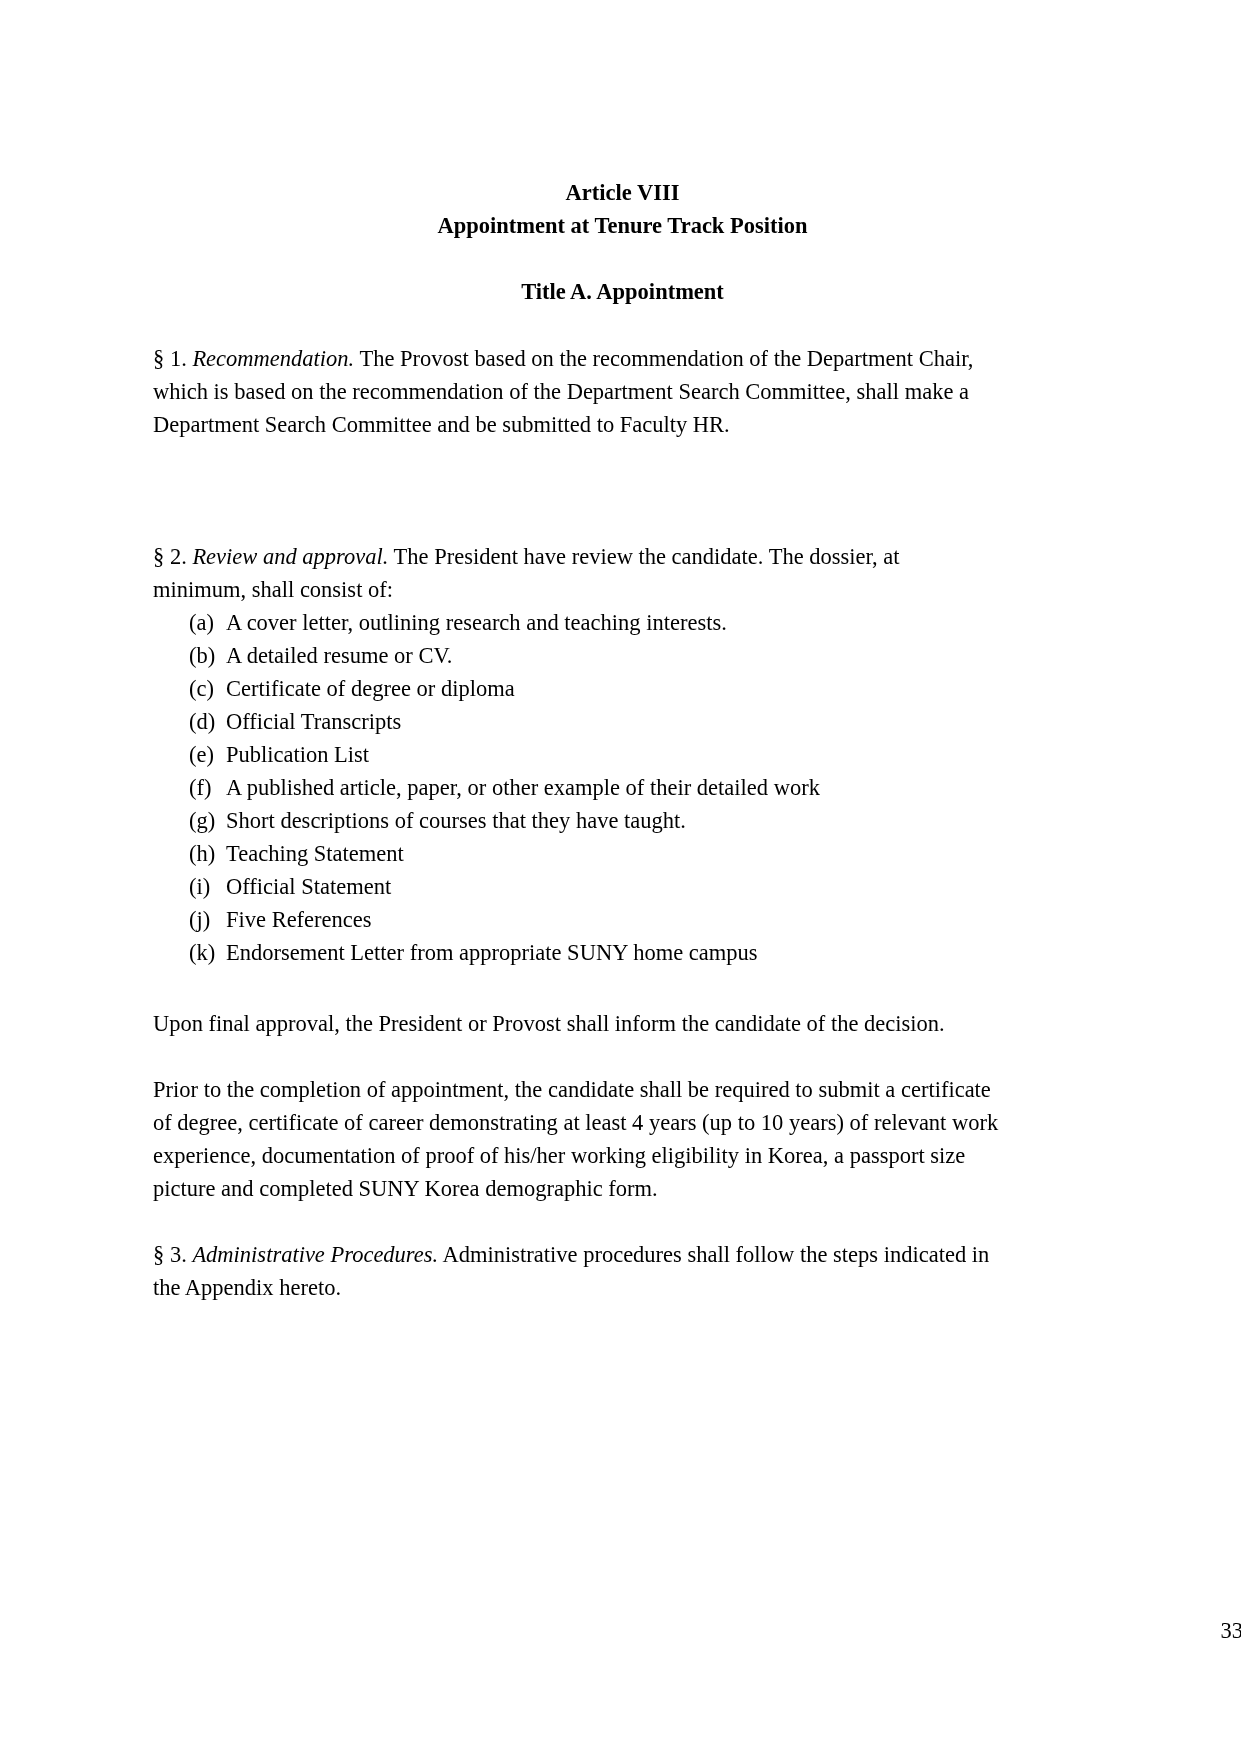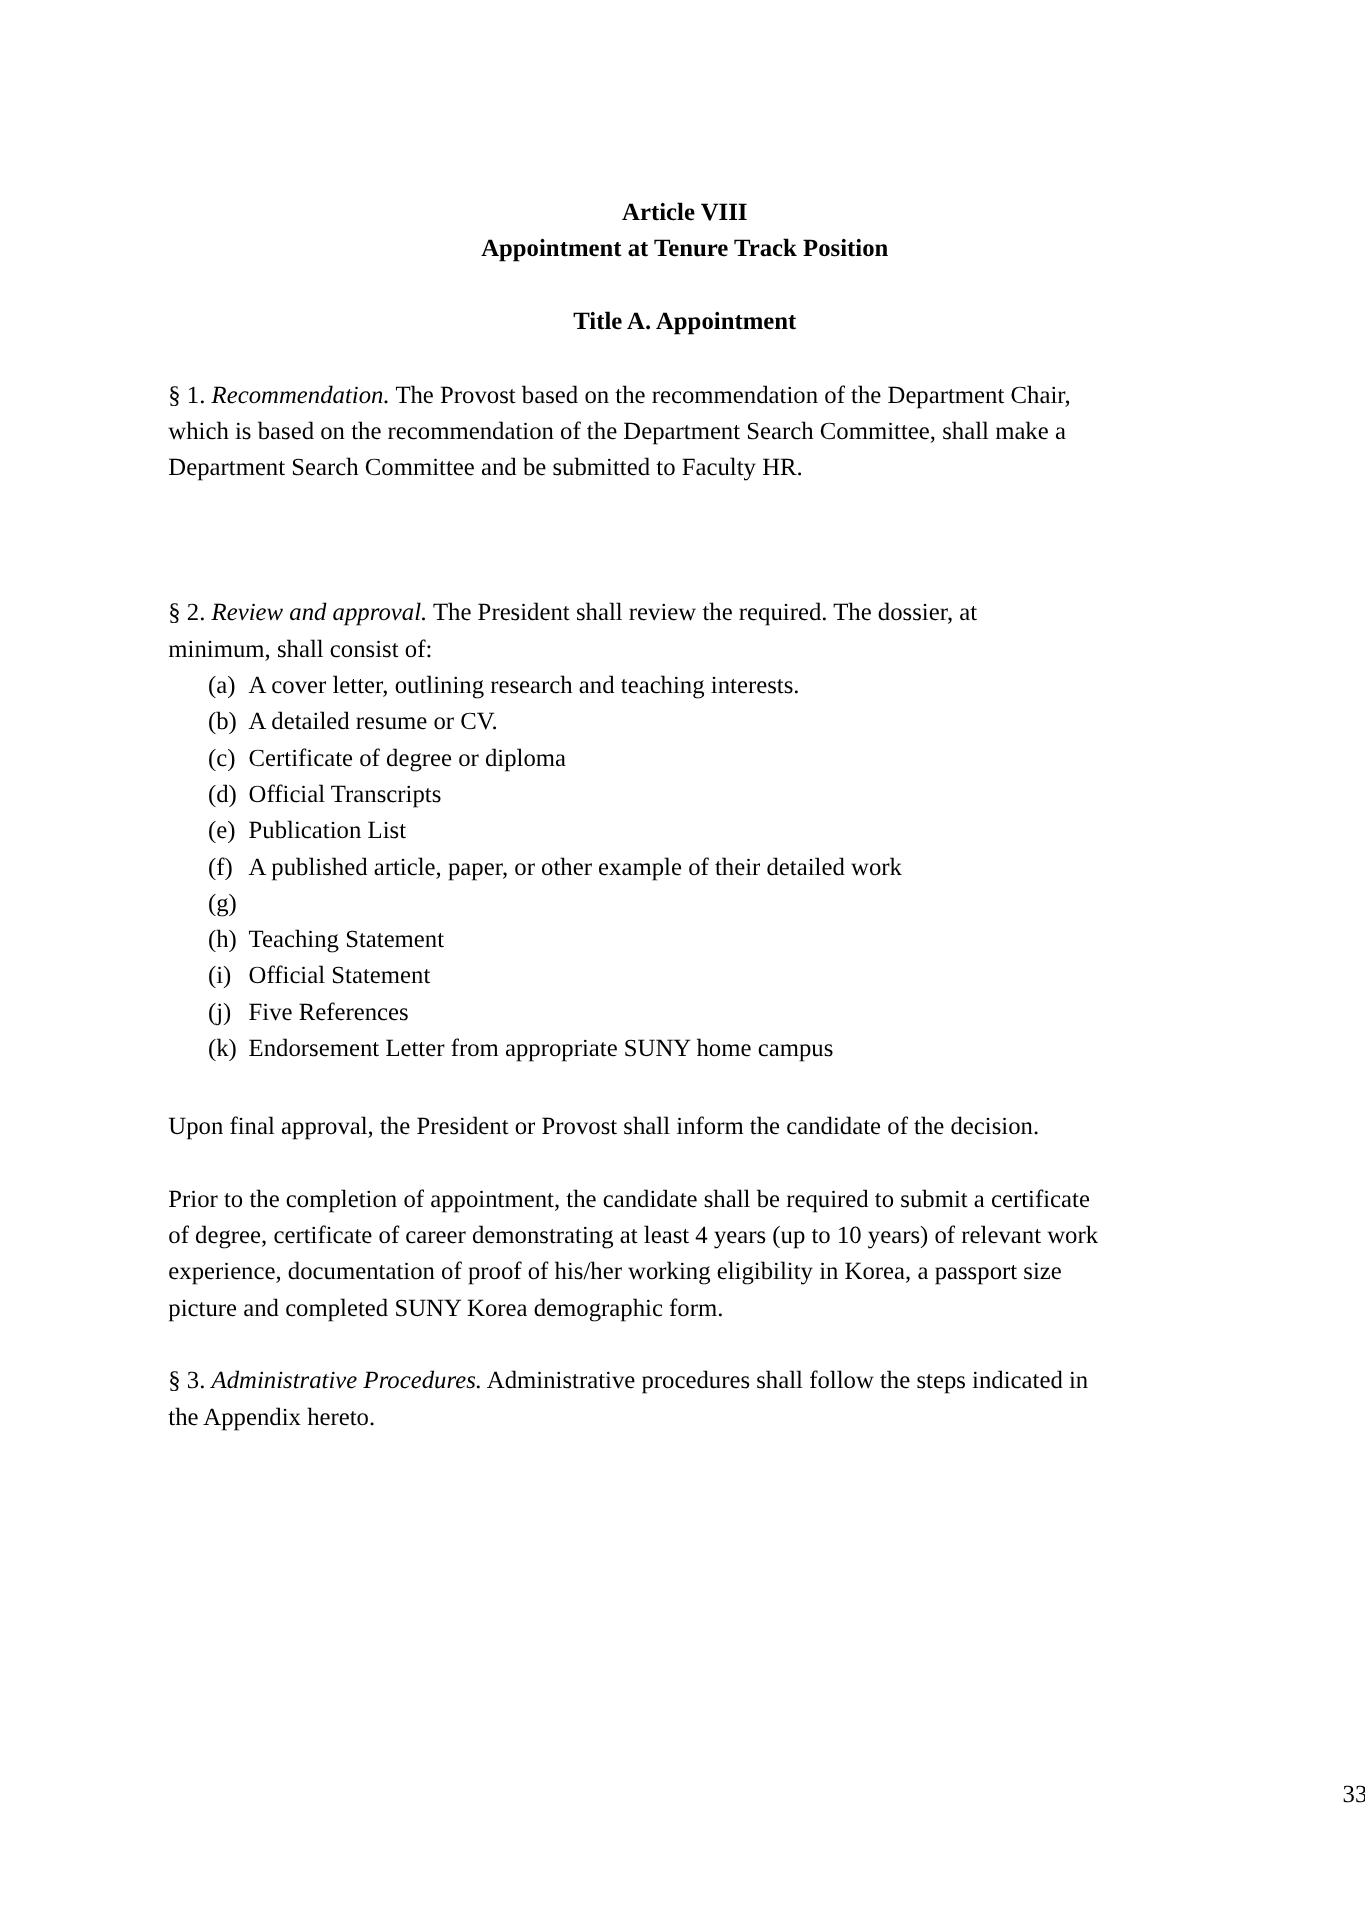--- a/index.html
+++ b/index.html
@@ -90,21 +90,21 @@
   <div class="heading h-appointment">Appointment at Tenure Track Position</div>
   <div class="heading h-title">Title A. Appointment</div>
 
   <div class="para s1">
     <span class="line"><span>§ 1. </span><em>Recommendation.</em><span> The Provost based on the recommendation of the Department Chair,</span></span>
     <span class="line">which is based on the recommendation of the Department Search Committee, shall make a</span>
     <span class="line">Department Search Committee and be submitted to Faculty HR.</span>
   </div>
 
   <div class="para s2">
-    <span class="line"><span>§ 2. </span><em>Review and approval.</em><span> The President shall review the required. The dossier, at</span></span>
+    <span class="line"><span>§ 2. </span><em>Review and approval.</em><span> The President have review the candidate. The dossier, at</span></span>
     <span class="line">minimum, shall consist of:</span>
   </div>
 
   <ul class="list">
     <li>
         <span class="marker">(a)</span>
         <span>A cover letter, outlining research and teaching interests.</span>
       </li>
     <li>
         <span class="marker">(b)</span>
@@ -121,20 +121,21 @@
     <li>
         <span class="marker">(e)</span>
         <span>Publication List</span>
       </li>
     <li>
         <span class="marker">(f)</span>
         <span>A published article, paper, or other example of their detailed work</span>
       </li>
     <li>
         <span class="marker">(g)</span>
+        <span>Short descriptions of courses that they have taught.</span>
       </li>
     <li>
         <span class="marker">(h)</span>
         <span>Teaching Statement</span>
       </li>
     <li>
         <span class="marker">(i)</span>
         <span>Official Statement</span>
       </li>
     <li>

